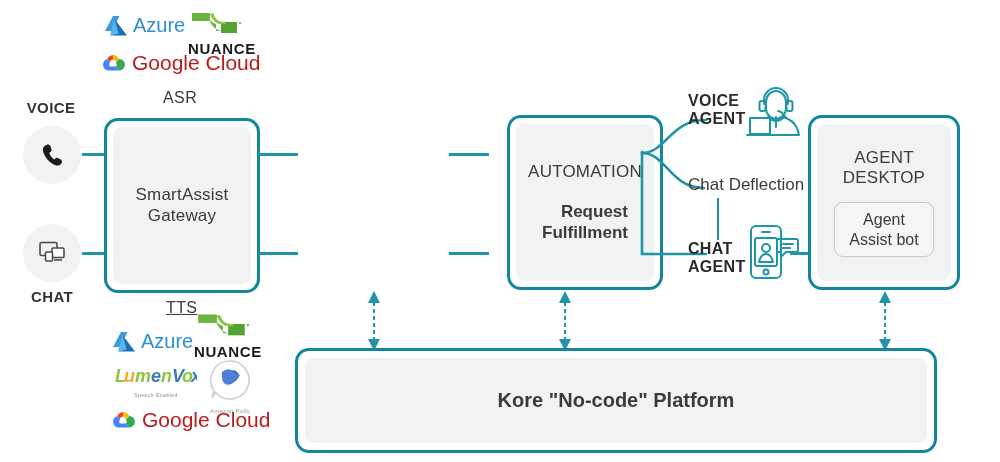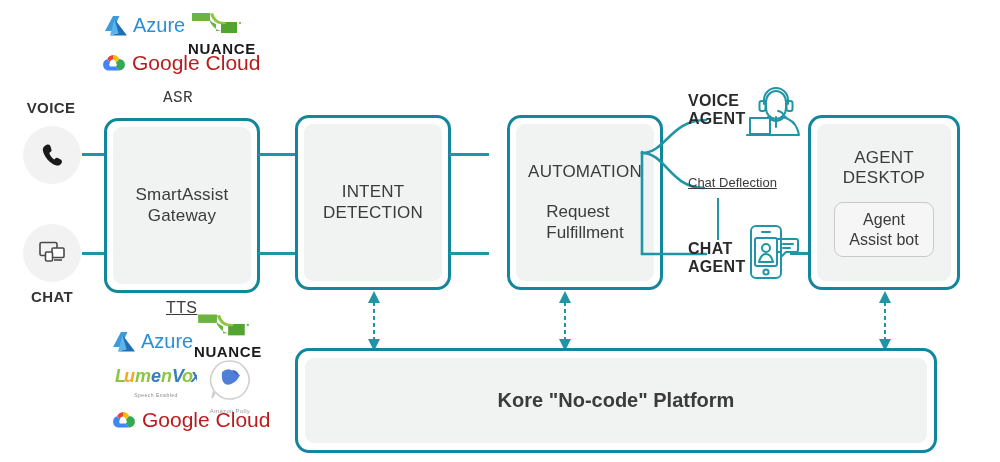--- a/index.html
+++ b/index.html
@@ -32,38 +32,38 @@
     flex-direction:column;
     align-items:center;
     justify-content:center;
     box-sizing:border-box;
   }
   .ttl {
     font-size:17px; letter-spacing:.2px; color:#3b3b3b;
     text-align:center; line-height:1.18; font-weight:400;
   }
   .sub {
-    font-size:17px; color:#3b3b3b; text-align:left;
-    line-height:1.18; margin-top:20px;
+    font-size:17px; color:#3b3b3b; text-align:right;
+    line-height:1.18; margin-top:20px;font-weight:bold;
   }
 
   
   .hline { position:absolute; height:3px; background:#1f95a5; }
   .vline { position:absolute; width:2px; background:#1f95a5; }
 
   
   .circ {
     position:absolute; width:58px; height:58px; border-radius:50%;
     background:#f2f2f2; display:flex; align-items:center; justify-content:center;
   }
   .caps {
     position:absolute; font-size:15px; font-weight:bold; color:#333;
     letter-spacing:.4px; text-align:center;
   }
-  .lbl-sm { position:absolute; font-size:13px; color:#3b3b3b;text-decoration:underline; }
+  .lbl-sm { position:absolute; font-size:17px; color:#3b3b3b; }
   .agent-caps {
     position:absolute; font-size:16px; font-weight:bold; color:#2b2b2b;
     line-height:1.14; text-align:left; letter-spacing:.3px;
   }
 
   
   .sect { position:absolute; font-size:16px; color:#3b3b3b; letter-spacing:.4px; }
 
   
   .logo { position:absolute; display:flex; align-items:center; }
@@ -130,21 +130,21 @@
     <svg width="26" height="22" viewBox="0 0 26 22">
       <path d="M13 3 a7 7 0 0 1 6.4 4.2 A5.6 5.6 0 0 1 19 18.4 H7.6 A5.8 5.8 0 0 1 7 7 A7 7 0 0 1 13 3 z" fill="#ffffff"></path>
       <path d="M7.2 7.1 A7 7 0 0 1 13 3 l.4 4.6 A3.3 3.3 0 0 0 10 10.4 z" fill="#ea4335"></path>
       <path d="M13 3 a7 7 0 0 1 6.3 4 l-3.6 3.3 A3.3 3.3 0 0 0 13.3 7.6 z" fill="#fbbc05"></path>
       <path d="M19.4 7.1 A5.6 5.6 0 0 1 19.2 18.4 l-3.4-4 A3 3 0 0 0 16 10.4 z" fill="#34a853"></path>
       <path d="M7.2 7.2 A5.8 5.8 0 0 0 7.6 18.4 H19.2 l-3.3-4 H9.8 A3.3 3.3 0 0 1 10 10.4 z" fill="#4285f4"></path>
     </svg>
     <span class="logotext gc-txt">Google Cloud</span>
   </div>
 
-  <div class="sect" style="left:163px; top:89px;font-family:Liberation Mono, monospace;">ASR</div>
+  <div class="sect" style="left:163px; top:89px;">ASR</div>
   <div class="sect" style="left:166px; top:299px;text-decoration:underline;">TTS</div>
 
   <div class="logo" style="left:112px; top:330px;">
     <svg width="24" height="22" viewBox="0 0 24 22">
       <polygon points="9,1 15.5,1 8.5,16 1,16" fill="#3d9bdc"></polygon>
       <polygon points="10.5,4 23,20.5 6,20.5 14.5,18 10,11" fill="#1f6fb5"></polygon>
       <polygon points="10.5,4 14.5,18 6,20.5" fill="#59b4ec"></polygon>
     </svg>
     <span class="logotext azure-txt">Azure</span>
   </div>
@@ -219,28 +219,20 @@
       <div class="ttl">
         <span>SmartAssist</span><br>
         <span>Gateway</span>
       </div>
     </div>
   </div>
 
   <div class="hline" style="left:258px; top:153px; width:40px;"></div>
   <div class="hline" style="left:258px; top:252px; width:40px;"></div>
 
-  <div class="pbox" style="left:295px; top:115px; width:156px; height:175px;">
-    <div class="inner">
-      <div class="ttl">
-        <span>INTENT</span><br>
-        <span>DETECTION</span>
-      </div>
-    </div>
-  </div>
 
   <div class="hline" style="left:449px; top:153px; width:40px;"></div>
   <div class="hline" style="left:449px; top:252px; width:40px;"></div>
 
   <div class="pbox" style="left:486px; top:115px; width:156px; height:175px;margin-left:21px;">
     <div class="inner">
       <div class="ttl">AUTOMATION</div>
       <div class="sub">
         <span>Request</span><br>
         <span>Fulfillment</span>

